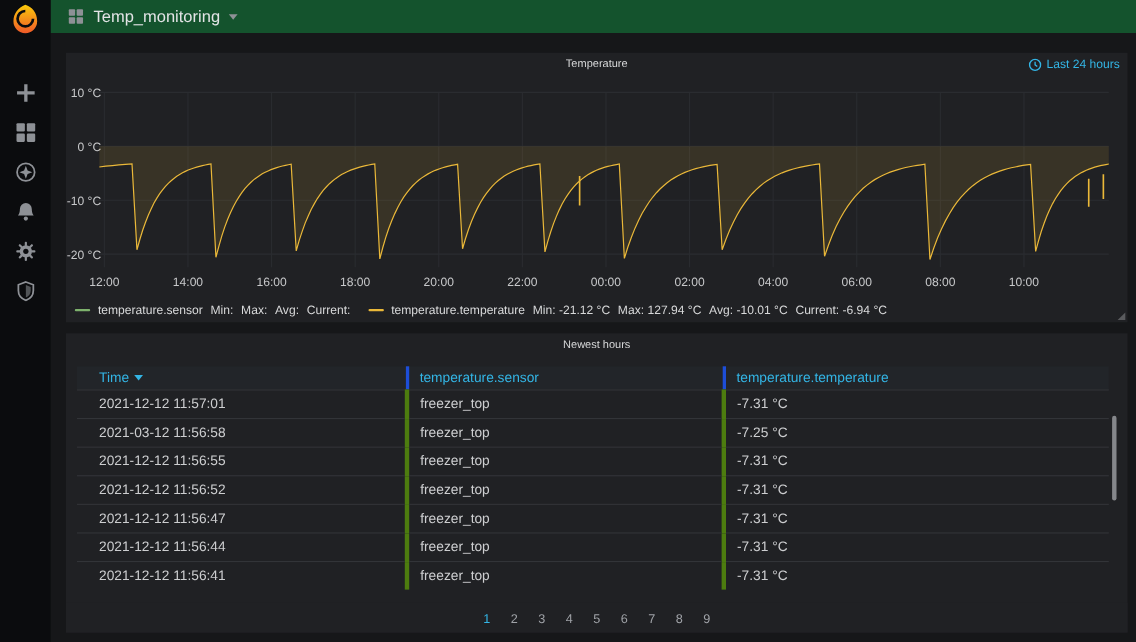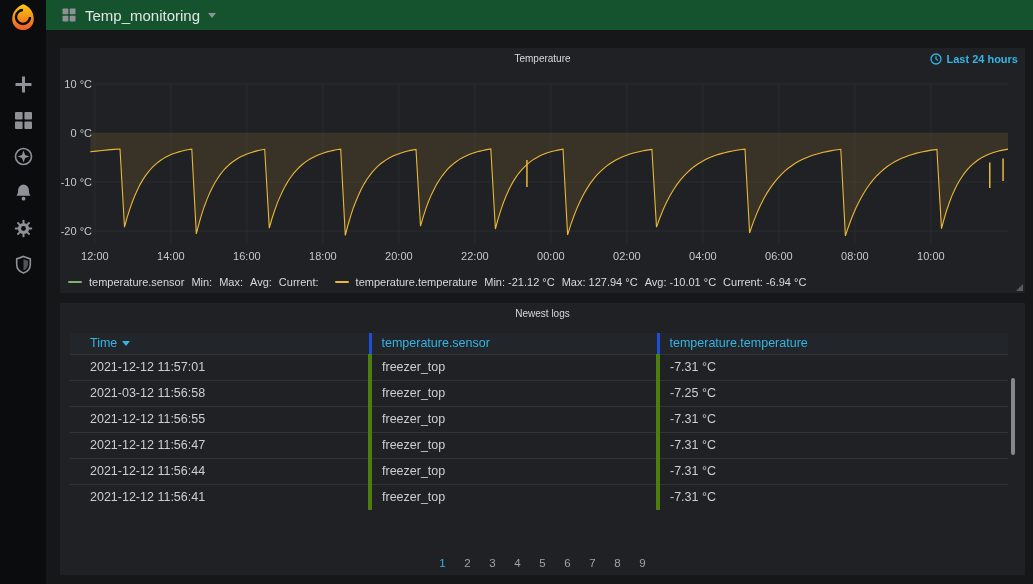--- a/index.html
+++ b/index.html
@@ -40,21 +40,21 @@
   
   .panel { position:absolute; background:#202124; }
   .chart-panel { left:60px; top:48px; width:965px; height:245px; }
   .table-panel { left:60px; top:303px; width:965px; height:272px; }
   .panel-title {
     position:absolute; top:5px; left:0; width:100%; text-align:center;
     font-size:10px; color:#d8d9da; cursor:pointer;
   }
   .time-range {
     position:absolute; top:5px; right:7px; display:flex; align-items:center; gap:4px;
-    color:#33b5e5; font-size:11px; font-weight:bold; cursor:pointer;
+    color:#33b5e5; font-size:11px; font-weight:normal; cursor:pointer;
   }
   .time-range svg { width:12px; height:12px; }
   #chart-svg { position:absolute; left:0; top:20px; }
   .legend {
     position:absolute; left:8px; bottom:5px; display:flex; gap:16px;
     font-size:11px; color:#d8d9da; align-items:center; white-space:nowrap;
   }
   .leg-entry { display:flex; align-items:center; gap:7px; }
   .leg-sw { display:inline-block; width:14px; height:2px; border-radius:1px; }
   .resize-handle {
@@ -245,21 +245,21 @@
         <span>Min: -21.12 °C</span>
         <span>Max: 127.94 °C</span>
         <span>Avg: -10.01 °C</span>
         <span>Current: -6.94 °C</span>
       </div>
     </div>
   <div class="resize-handle"></div>
 </section>
 
 <section class="panel table-panel">
-  <div class="panel-title">Newest logs</div>
+  <div class="panel-title">Newest hours</div>
   <table class="log-table">
     <colgroup>
         <col class="c1">
         <col class="c2">
         <col>
       </colgroup>
     <thead>
       <tr>
         <th>
           <span>Time</span><span class="sort-caret"></span>
@@ -282,20 +282,25 @@
           <td>2021-03-12 11:56:58</td>
           <td>freezer_top</td>
           <td>-7.25 °C</td>
         </tr>
         <tr>
           <td>2021-12-12 11:56:55</td>
           <td>freezer_top</td>
           <td>-7.31 °C</td>
         </tr>
         <tr>
+          <td>2021-12-12 11:56:52</td>
+          <td>freezer_top</td>
+          <td>-7.31 °C</td>
+        </tr>
+        <tr>
           <td>2021-12-12 11:56:47</td>
           <td>freezer_top</td>
           <td>-7.31 °C</td>
         </tr>
         <tr>
           <td>2021-12-12 11:56:44</td>
           <td>freezer_top</td>
           <td>-7.31 °C</td>
         </tr>
         <tr>

